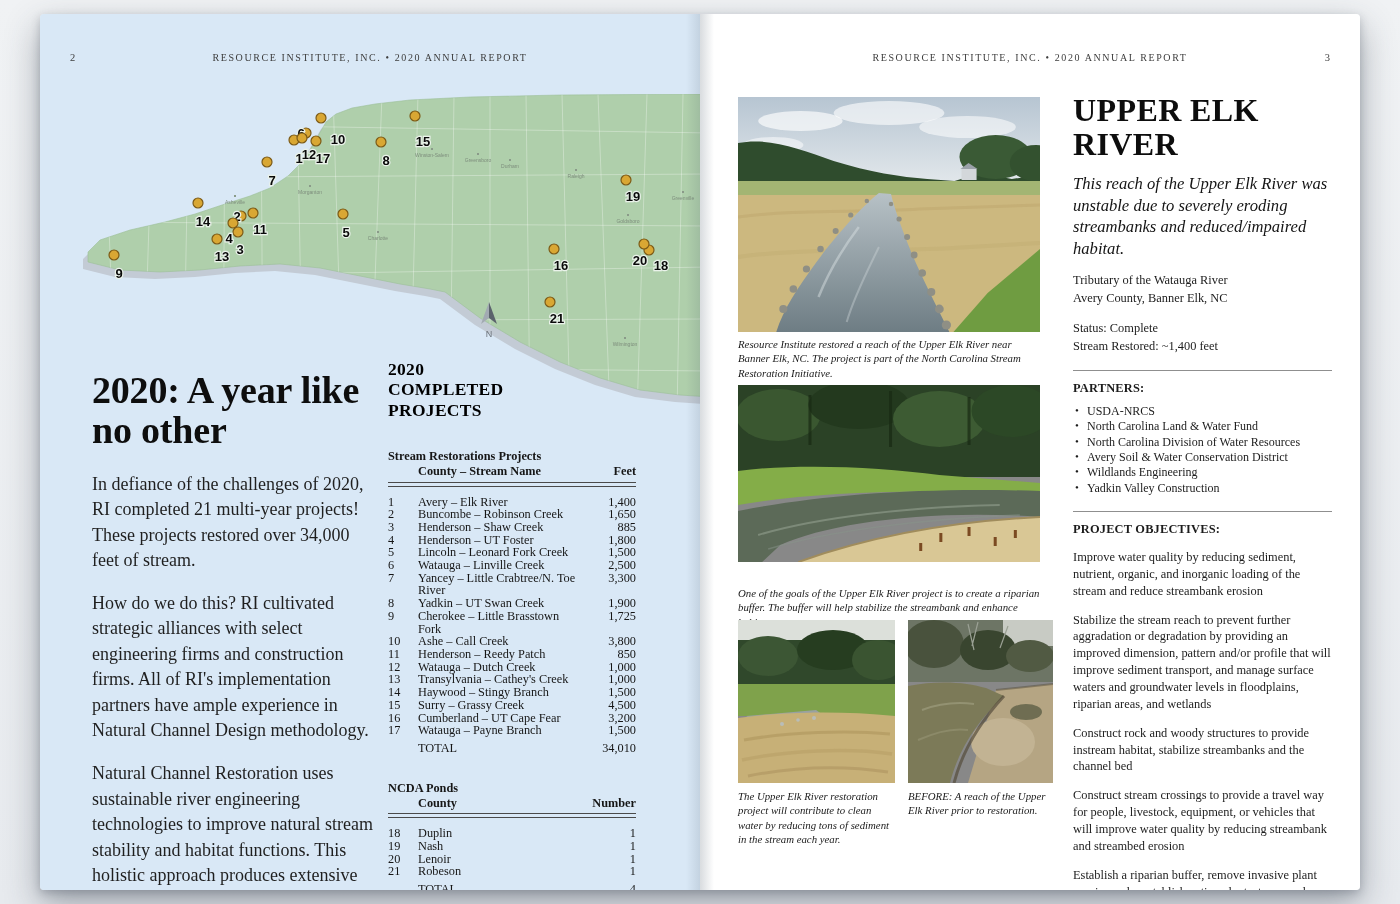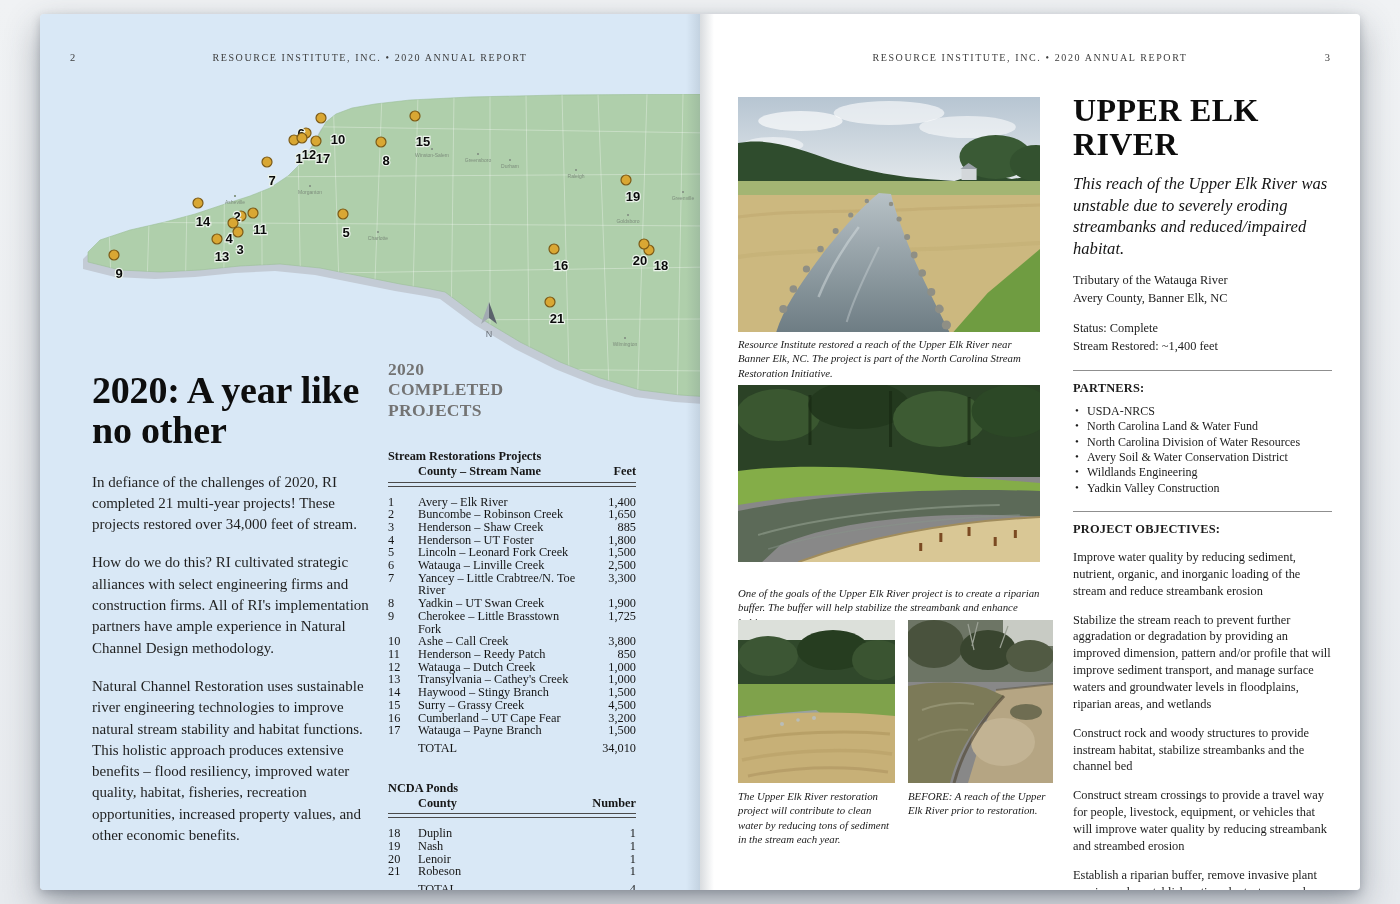--- a/index.html
+++ b/index.html
@@ -15,23 +15,23 @@
   .running-head{position:absolute;top:38px;left:0;width:100%;text-align:center;font-size:10px;
                 letter-spacing:1.6px;color:#3d3d3d;}
   .pagenum{position:absolute;top:38px;font-size:10.5px;color:#3d3d3d;}
   .pagenum.pn-left{left:30px;}
   .pagenum.pn-right{right:30px;}
 
   
   .map-svg{position:absolute;left:42px;top:80px;width:628px;height:320px;}
   .intro-col{position:absolute;left:52px;top:340px;width:288px;margin-top:16px;}
   .intro-col h1{font-size:38px;line-height:1.06;margin:0 0 21px 0;font-weight:700;color:#0e0e0e;letter-spacing:-.2px;}
-  .intro-col p{font-size:15px;line-height:1.42;margin:0 0 17px 0;color:#1f1f1f;}
+  .intro-col p{font-size:18px;line-height:1.42;margin:0 0 17px 0;color:#1f1f1f;}
   .projects-col{position:absolute;left:348px;top:345px;width:248px;}
-  .projects-col h2{font-size:17.5px;line-height:1.16;margin:0 0 30px 0;width:130px;font-weight:700;letter-spacing:.3px;color:#737373;}
+  .projects-col h2{font-size:17.5px;line-height:1.16;margin:0 0 30px 0;width:130px;font-weight:700;letter-spacing:.3px;color:#000000;}
   .ptable{font-size:12.3px;color:#161616;}
   .t-title{font-weight:700;line-height:1.1;}
   .t-head{display:flex;font-weight:700;margin-top:1px;line-height:1.15;align-items:center;}
   .t-rule{height:3px;border-top:1px solid #4a4a4a;border-bottom:1px solid #4a4a4a;margin:3px 0 9px 0;}
   .t-row,.t-total{display:flex;line-height:12.7px;}
   .c-num{width:30px;flex:none;}
   .c-name{flex:1;}
   .c-val{width:52px;flex:none;text-align:right;}
   .t-total{margin-top:5px;}
   #ponds-table{margin-top:27px;}

